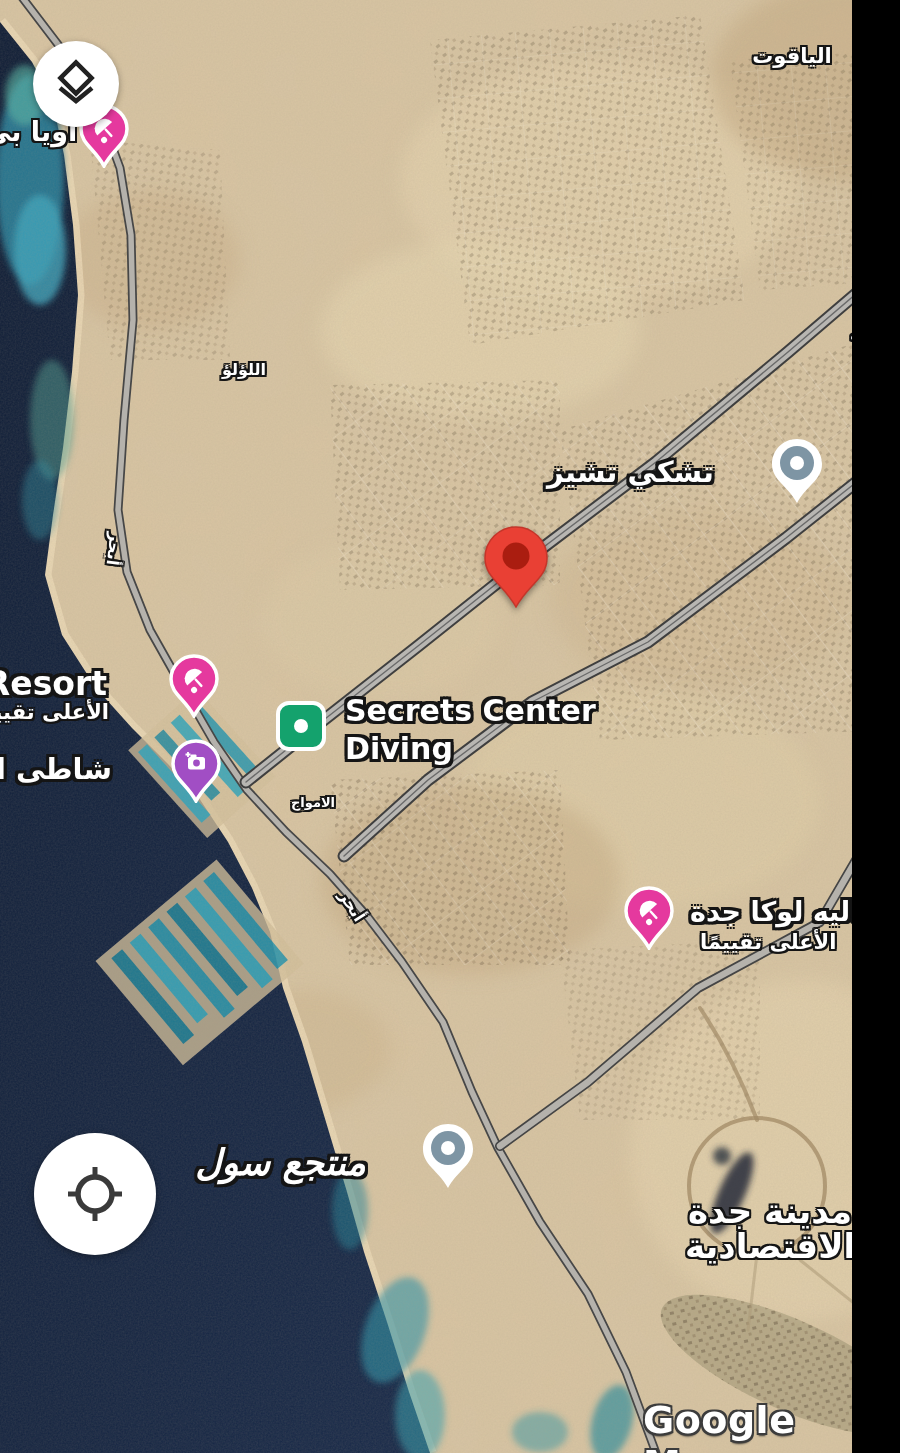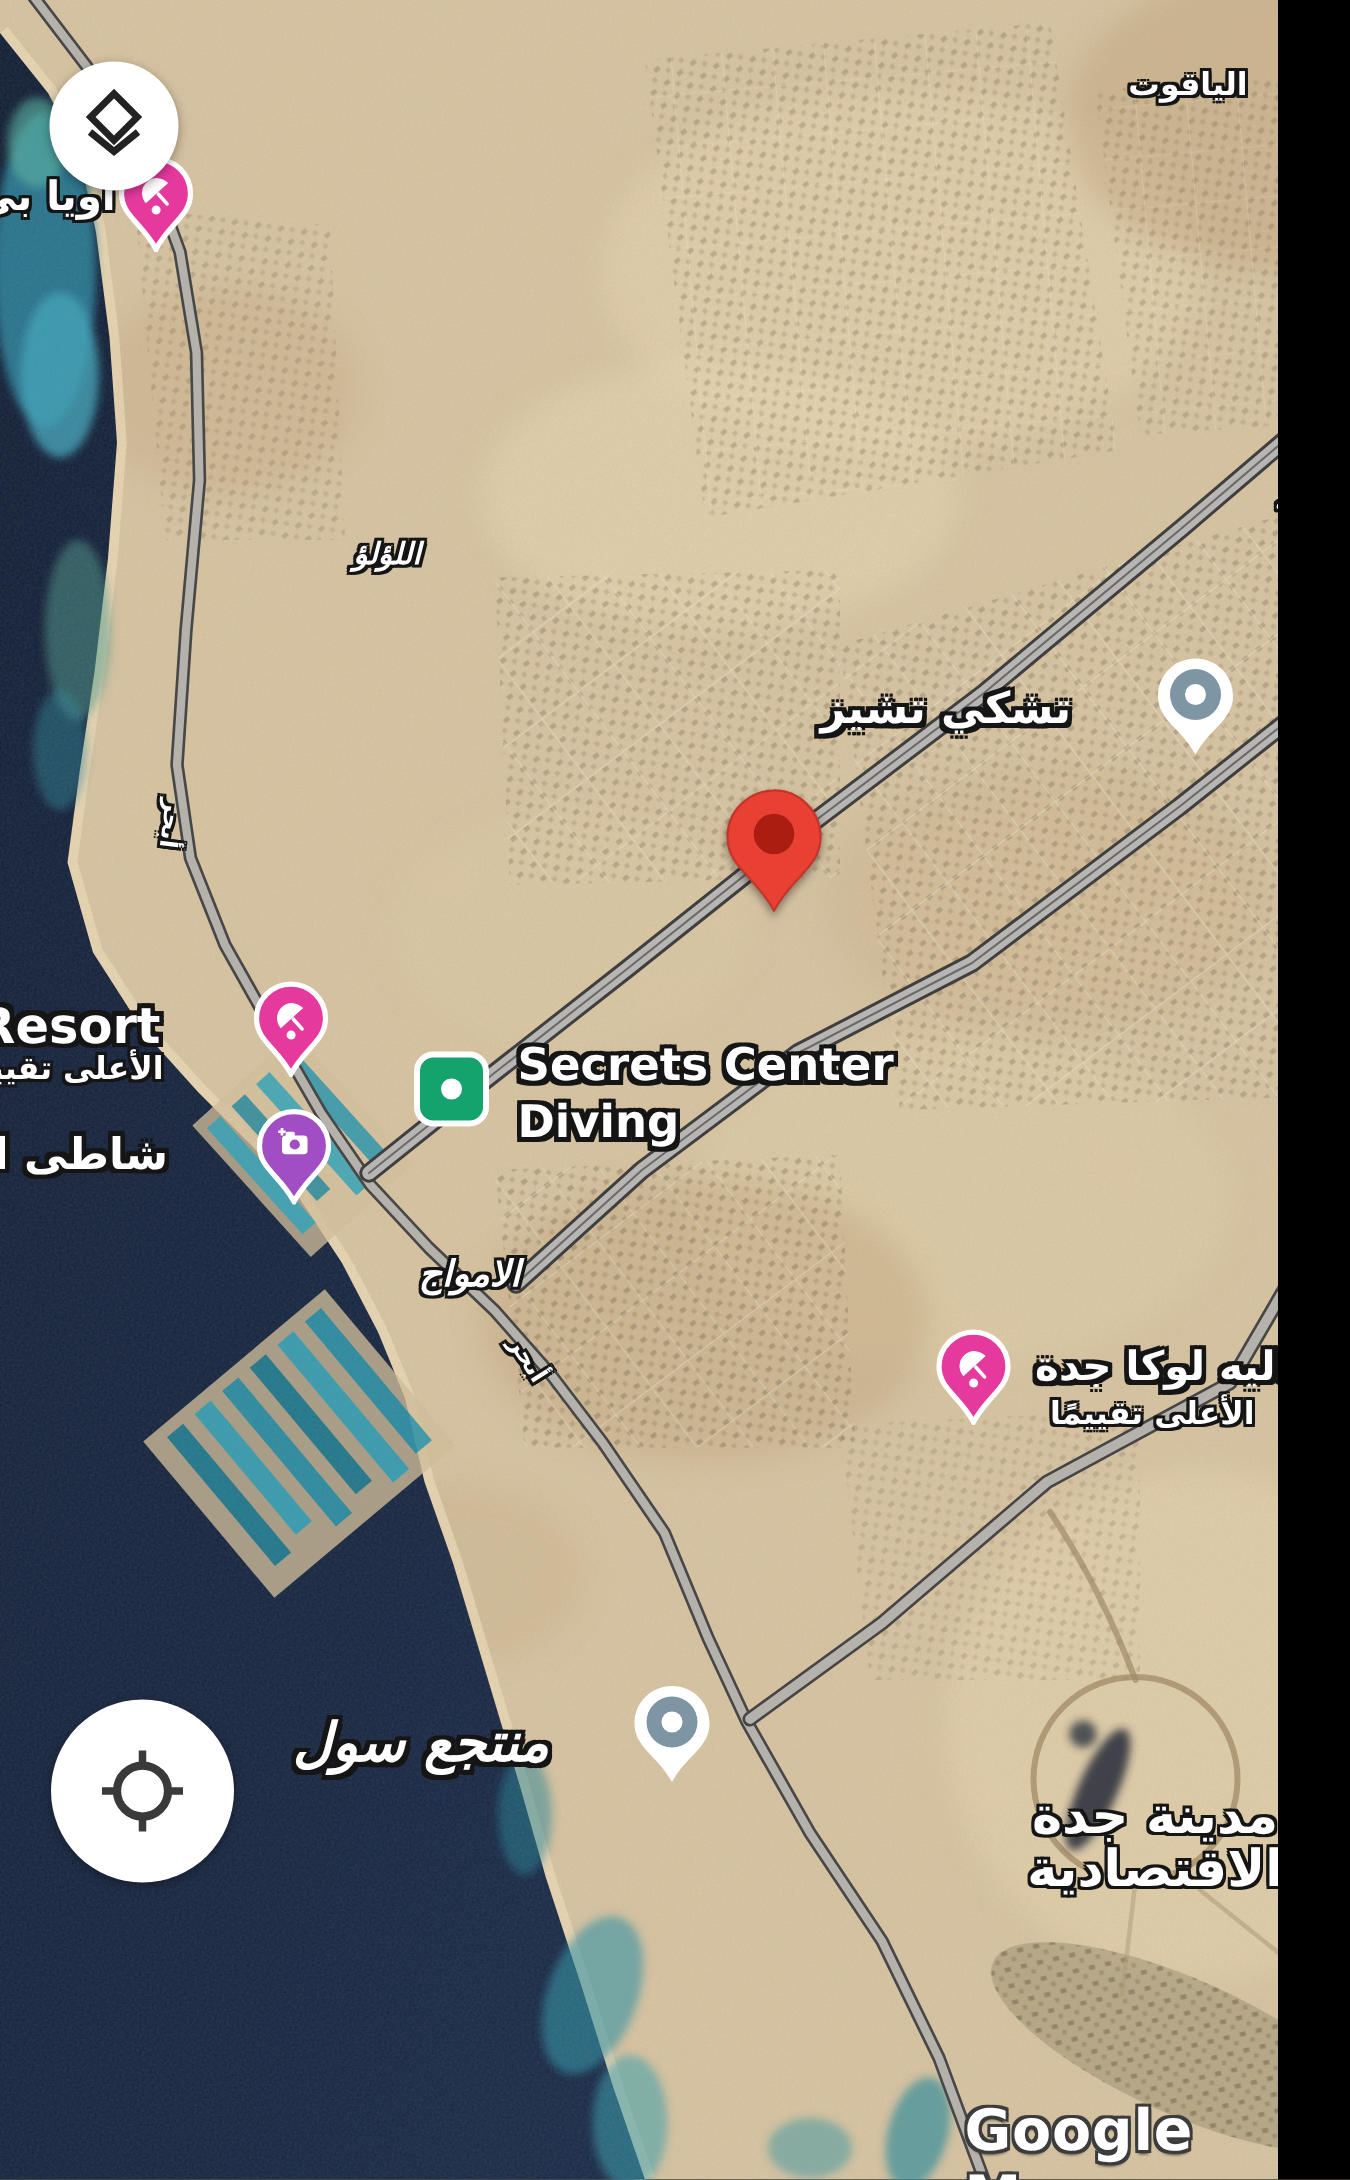--- a/index.html
+++ b/index.html
@@ -155,23 +155,23 @@
       <path d="M757,1254 748,1330" stroke="#ab9977" stroke-width="3" opacity=".5"></path>
     </g>
 
     <g filter="url(#soft2)">
       <ellipse cx="732" cy="1193" rx="13" ry="44" fill="#232b38" opacity=".85" transform="rotate(24 732 1193)"></ellipse>
       <circle cx="722" cy="1156" r="9" fill="#2a3240" opacity=".8"></circle>
     </g>
   </svg>
 
   <div class="lbl center" style="left:792px;top:56px;font-size:21px;">الياقوت</div>
-  <div class="lbl center" style="left:258px;top:369px;font-size:20px;font-style:italic;">اللؤلؤ</div>
+  <div class="lbl center" style="left:244px;top:369px;font-size:16px;">اللؤلؤ</div>
   <div class="lbl" style="left:850px;top:325px;font-size:16px;">الله</div>
-  <div class="lbl center" style="left:313px;top:849px;font-size:24px;font-style:italic;">الامواج</div>
+  <div class="lbl center" style="left:313px;top:802px;font-size:13px;">الامواج</div>
   <div class="lbl center" style="left:114px;top:549px;font-size:16px;transform:translate(-50%,-50%) rotate(97deg);">أبحر</div>
   <div class="lbl center" style="left:352px;top:906px;font-size:16px;transform:translate(-50%,-50%) rotate(58deg);">أبحر</div>
   <div class="lbl center" style="left:770px;top:1229px;font-size:34px;text-align:center;line-height:35px;">
     <span style="display:block;">مدينة جدة</span>
     <span style="display:block;">الاقتصادية</span>
   </div>
 
   <div class="lbl" style="left:-16px;top:116px;font-size:27px;">اويا بي</div>
 
   <div class="lbl big" style="right:138px;top:455px;font-size:29px;">تشكي تشيز</div>

